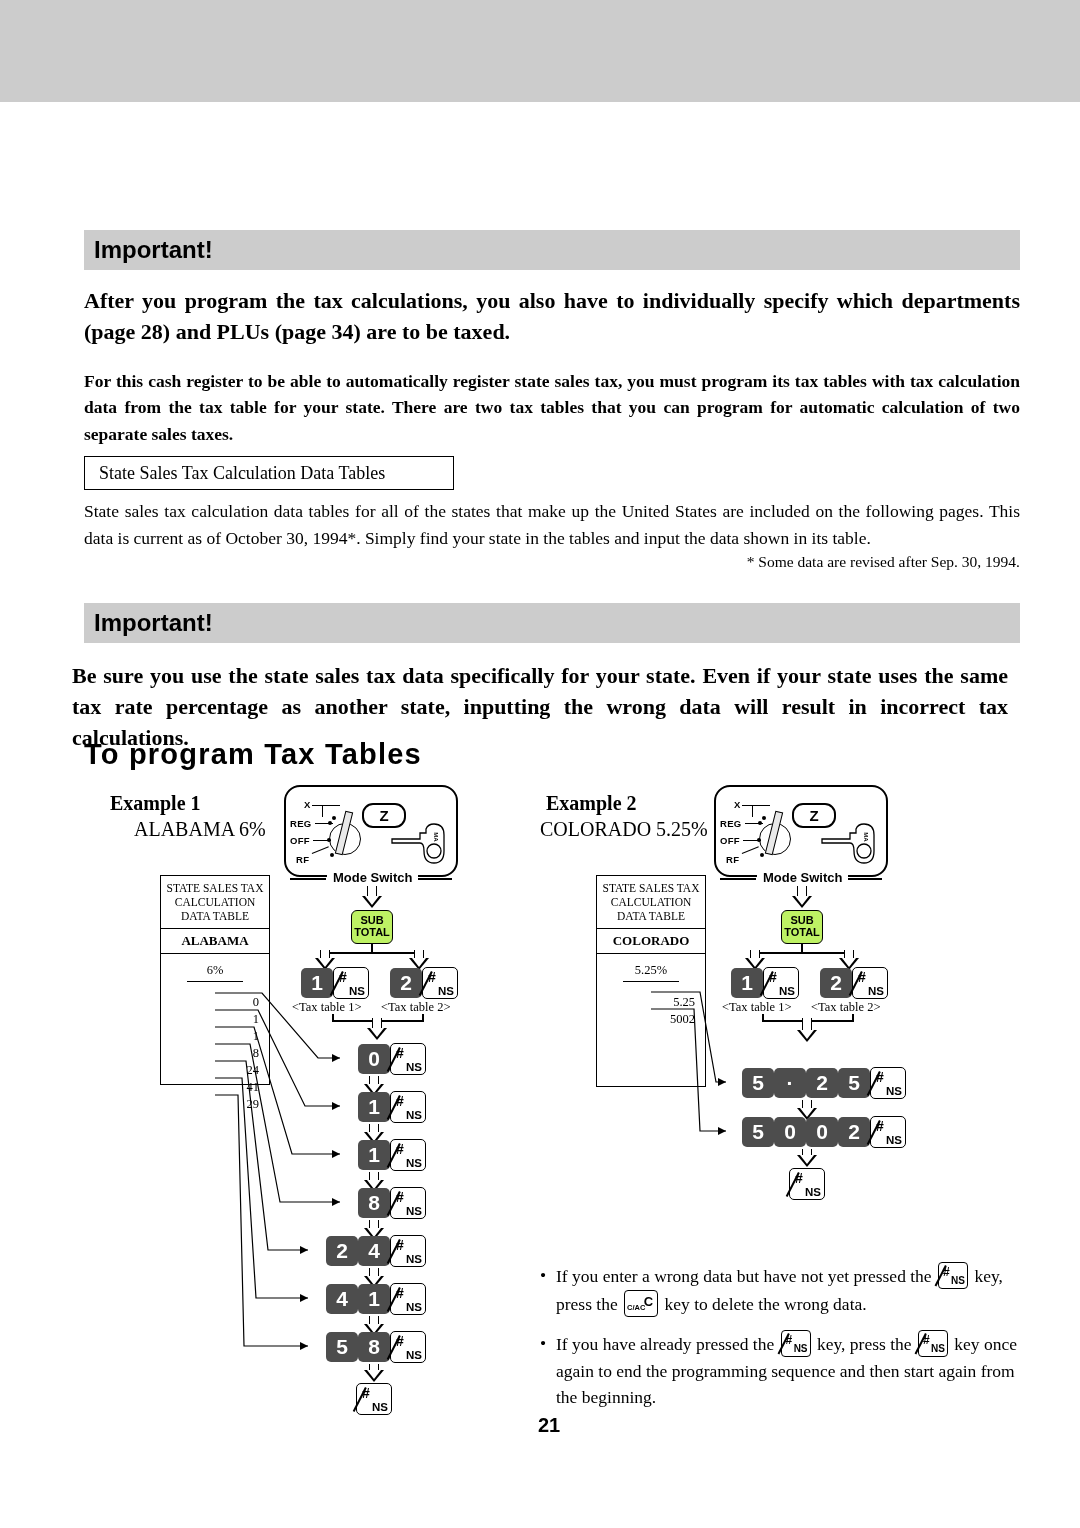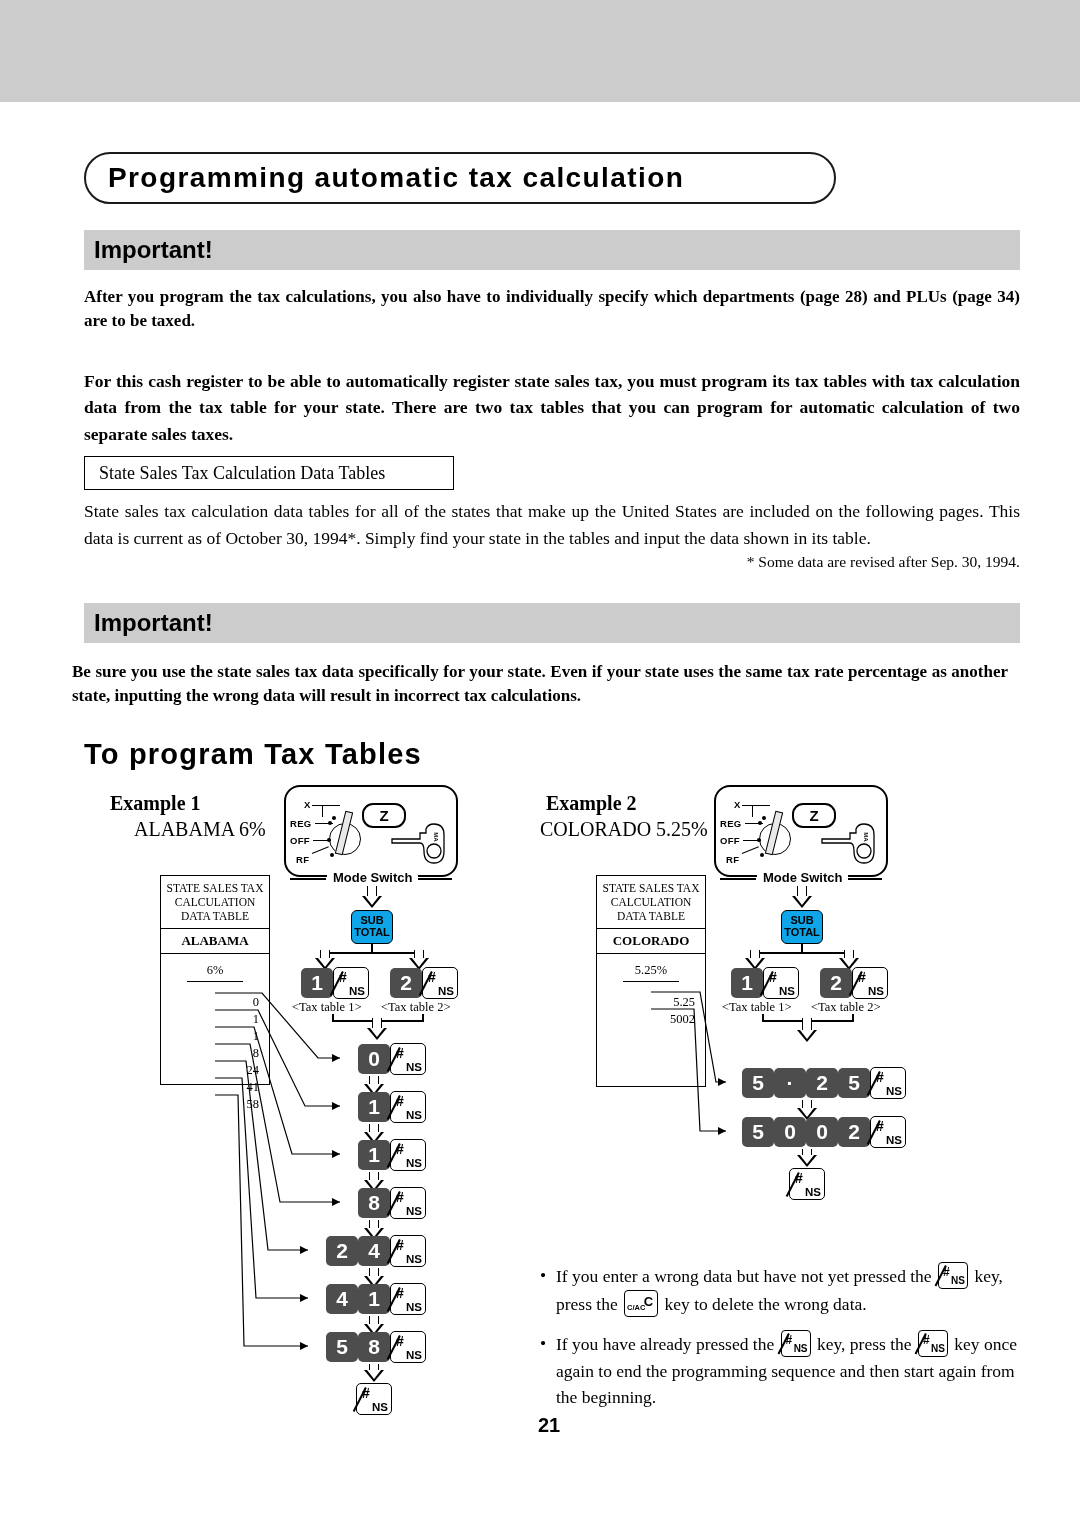--- a/index.html
+++ b/index.html
@@ -47,21 +47,21 @@
   #imp1{top:230px;}
   #imp2{top:603px;}
   
   .para{
     position:absolute;
     text-align:justify;
     line-height:1.42;
   }
   .bold-para{
     font-weight:bold;
-    font-size:17px;
+    font-size:22px;
   }
   .p1{left:84px;top:285px;width:936px;}
   .p2{left:84px;top:368px;width:936px;font-size:17.5px;font-weight:bold;line-height:1.5;}
   .p3{left:84px;top:498px;width:936px;font-size:17.5px;line-height:1.55;}
   .p4{left:72px;top:660px;width:936px;}
   .footnote{
     position:absolute;left:84px;top:553px;width:936px;
     text-align:right;font-size:15.5px;
   }
   
@@ -152,21 +152,21 @@
   }
   .key-fn{
     background:#fff;color:#000;border:1.6px solid #000;border-radius:5px;
     width:36px;height:32px;
   }
   .nskey{position:relative;width:100%;height:100%;}
   .nskey .h{position:absolute;left:5px;top:1px;font-family:"Liberation Sans",sans-serif;font-weight:bold;font-size:14px;}
   .nskey .sl{position:absolute;left:8px;top:3px;width:1.9px;height:27px;background:#000;transform:rotate(27deg);transform-origin:top left;}
   .nskey .ns{position:absolute;right:3px;bottom:1px;font-family:"Liberation Sans",sans-serif;font-weight:bold;font-size:11.5px;}
   .key-sub{
-    background:#0ea5e9;border:1.6px solid #000;border-radius:6px;
+    background:#bef264;border:1.6px solid #000;border-radius:6px;
     width:42px;height:34px;flex-direction:column;
     font-family:"Liberation Sans", sans-serif;font-weight:bold;
     font-size:11px;line-height:1.08;
   }
   
   .barrow{position:absolute;}
   .barrow .stem{position:absolute;left:50%;transform:translateX(-50%);
     width:10px;border-left:1.6px solid #000;border-right:1.6px solid #000;box-sizing:border-box;background:#fff;}
   .barrow .head{position:absolute;left:50%;transform:translateX(-50%);
     width:0;height:0;border-left:10px solid transparent;border-right:10px solid transparent;}
@@ -207,23 +207,20 @@
     font-family:"Liberation Sans", sans-serif;font-weight:bold;font-size:20px;padding-left:9px;
   }
 </style>
 </head>
 <body>
 
 <div class="top-band"></div>
 
 <div class="page">
 
-  <div class="title-pill">
-    <span>Programming automatic tax calculation</span>
-  </div>
 
   <div class="imp-bar" id="imp1">
     <span>Important!</span>
   </div>
   <div class="para bold-para p1">After you program the tax calculations, you also have to individually specify which departments (page 28) and PLUs (page 34) are to be taxed.</div>
 
   <div class="para p2">For this cash register to be able to automatically register state sales tax, you must program its tax tables with tax calculation data from the tax table for your state.  There are two tax tables that you can program for automatic calculation of two separate sales taxes.</div>
 
   <div class="subhead-box">
     <span>State Sales Tax Calculation Data Tables</span>
@@ -334,21 +331,21 @@
       <span>6%</span>
       <div class="dt-rate-u"></div>
     </div>
     <div class="dt-vals">
       <div class="dt-val">0</div>
       <div class="dt-val">1</div>
       <div class="dt-val">1</div>
       <div class="dt-val">8</div>
       <div class="dt-val">24</div>
       <div class="dt-val">41</div>
-      <div class="dt-val">58</div>
+      <div class="dt-val">29</div>
     </div>
   </div>
 
   <div class="key key-num" style="left:358px;top:1044px;">0</div>
   <div class="key key-fn" style="left:390px;top:1043px;">
     <div class="nskey">
         <div class="h">#</div>
         <div class="sl"></div>
         <div class="ns">NS</div>
       </div>

